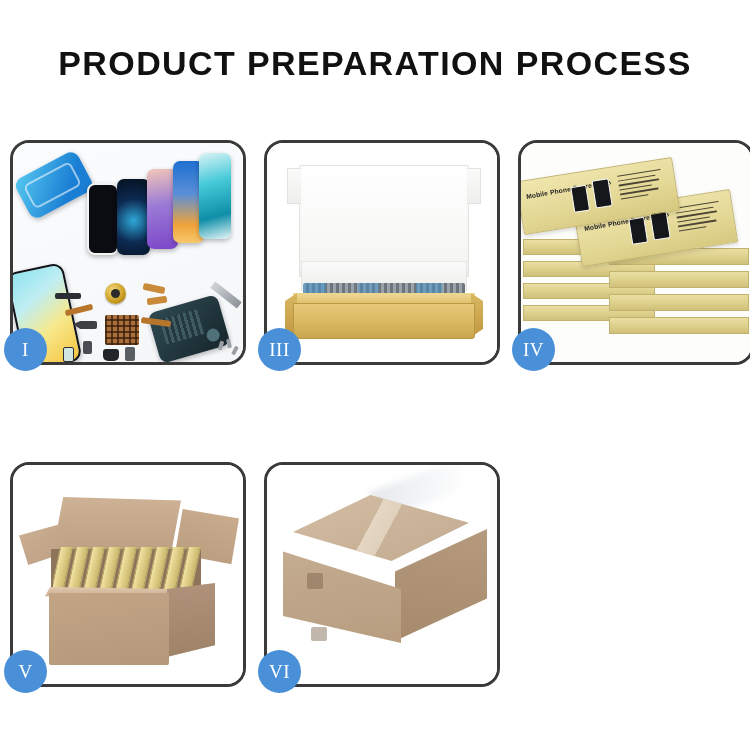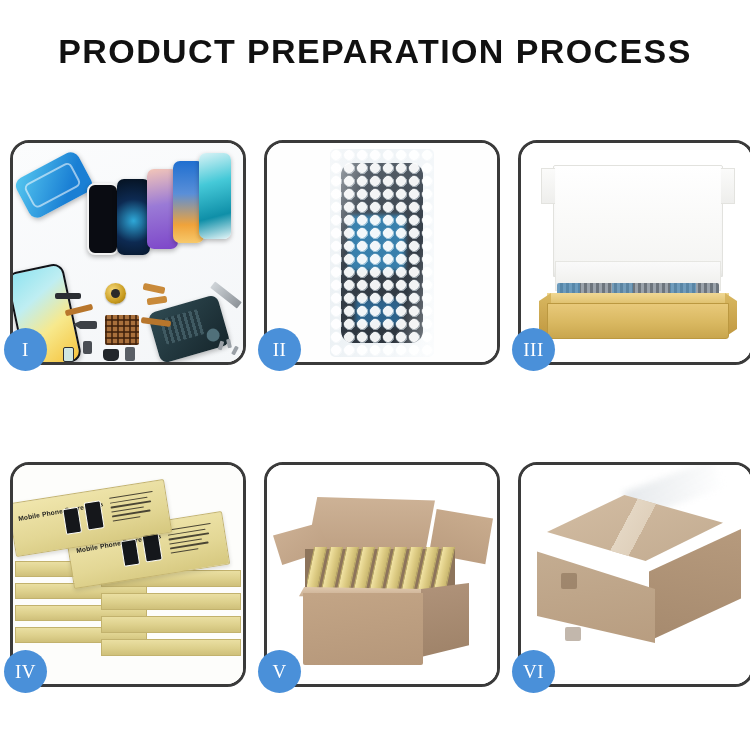--- a/index.html
+++ b/index.html
@@ -6,21 +6,21 @@
   html, body {
     width:750px; height:750px;
     background:#ffffff;
     font-family:"Liberation Sans", sans-serif;
     overflow:hidden;
   }
 
   #page { position:relative; width:750px; height:750px; background:#fff; }
 
   
-  .header { padding-top:34px; text-align:center; }
+  .header { padding-top:46px; text-align:center; }
   .title {
     font-size:34px; font-weight:bold; letter-spacing:1.4px;
     color:#111; line-height:1.05; white-space:nowrap;
   }
   .subtitle {
     margin-top:12px; font-size:15.5px; color:#1b1b1b;
     letter-spacing:0.1px; white-space:nowrap;
   }
 
   
@@ -421,31 +421,20 @@
         <div class="tweez"></div>
         <div class="screws">
             <i></i>
             <i></i>
             <i></i>
           </div>
       </div>
       <div class="badge">I</div>
     </div>
 
-    <div class="panel">
-      <div class="panel-inner p2">
-        <div class="bw-outer">
-          <div class="bw-item"></div>
-          <div class="bubbles2"></div>
-          <div class="bubbles"></div>
-          <div class="bw-sheen"></div>
-        </div>
-      </div>
-      <div class="badge">II</div>
-    </div>
 
     <div class="panel">
       <div class="panel-inner p3">
         <div class="m3">
           <div class="m-lid"></div>
           <div class="m-foam"></div>
           <div class="m-contents"></div>
           <div class="m-tray-top"></div>
           <div class="m-tray-left"></div>
           <div class="m-tray-right"></div>

